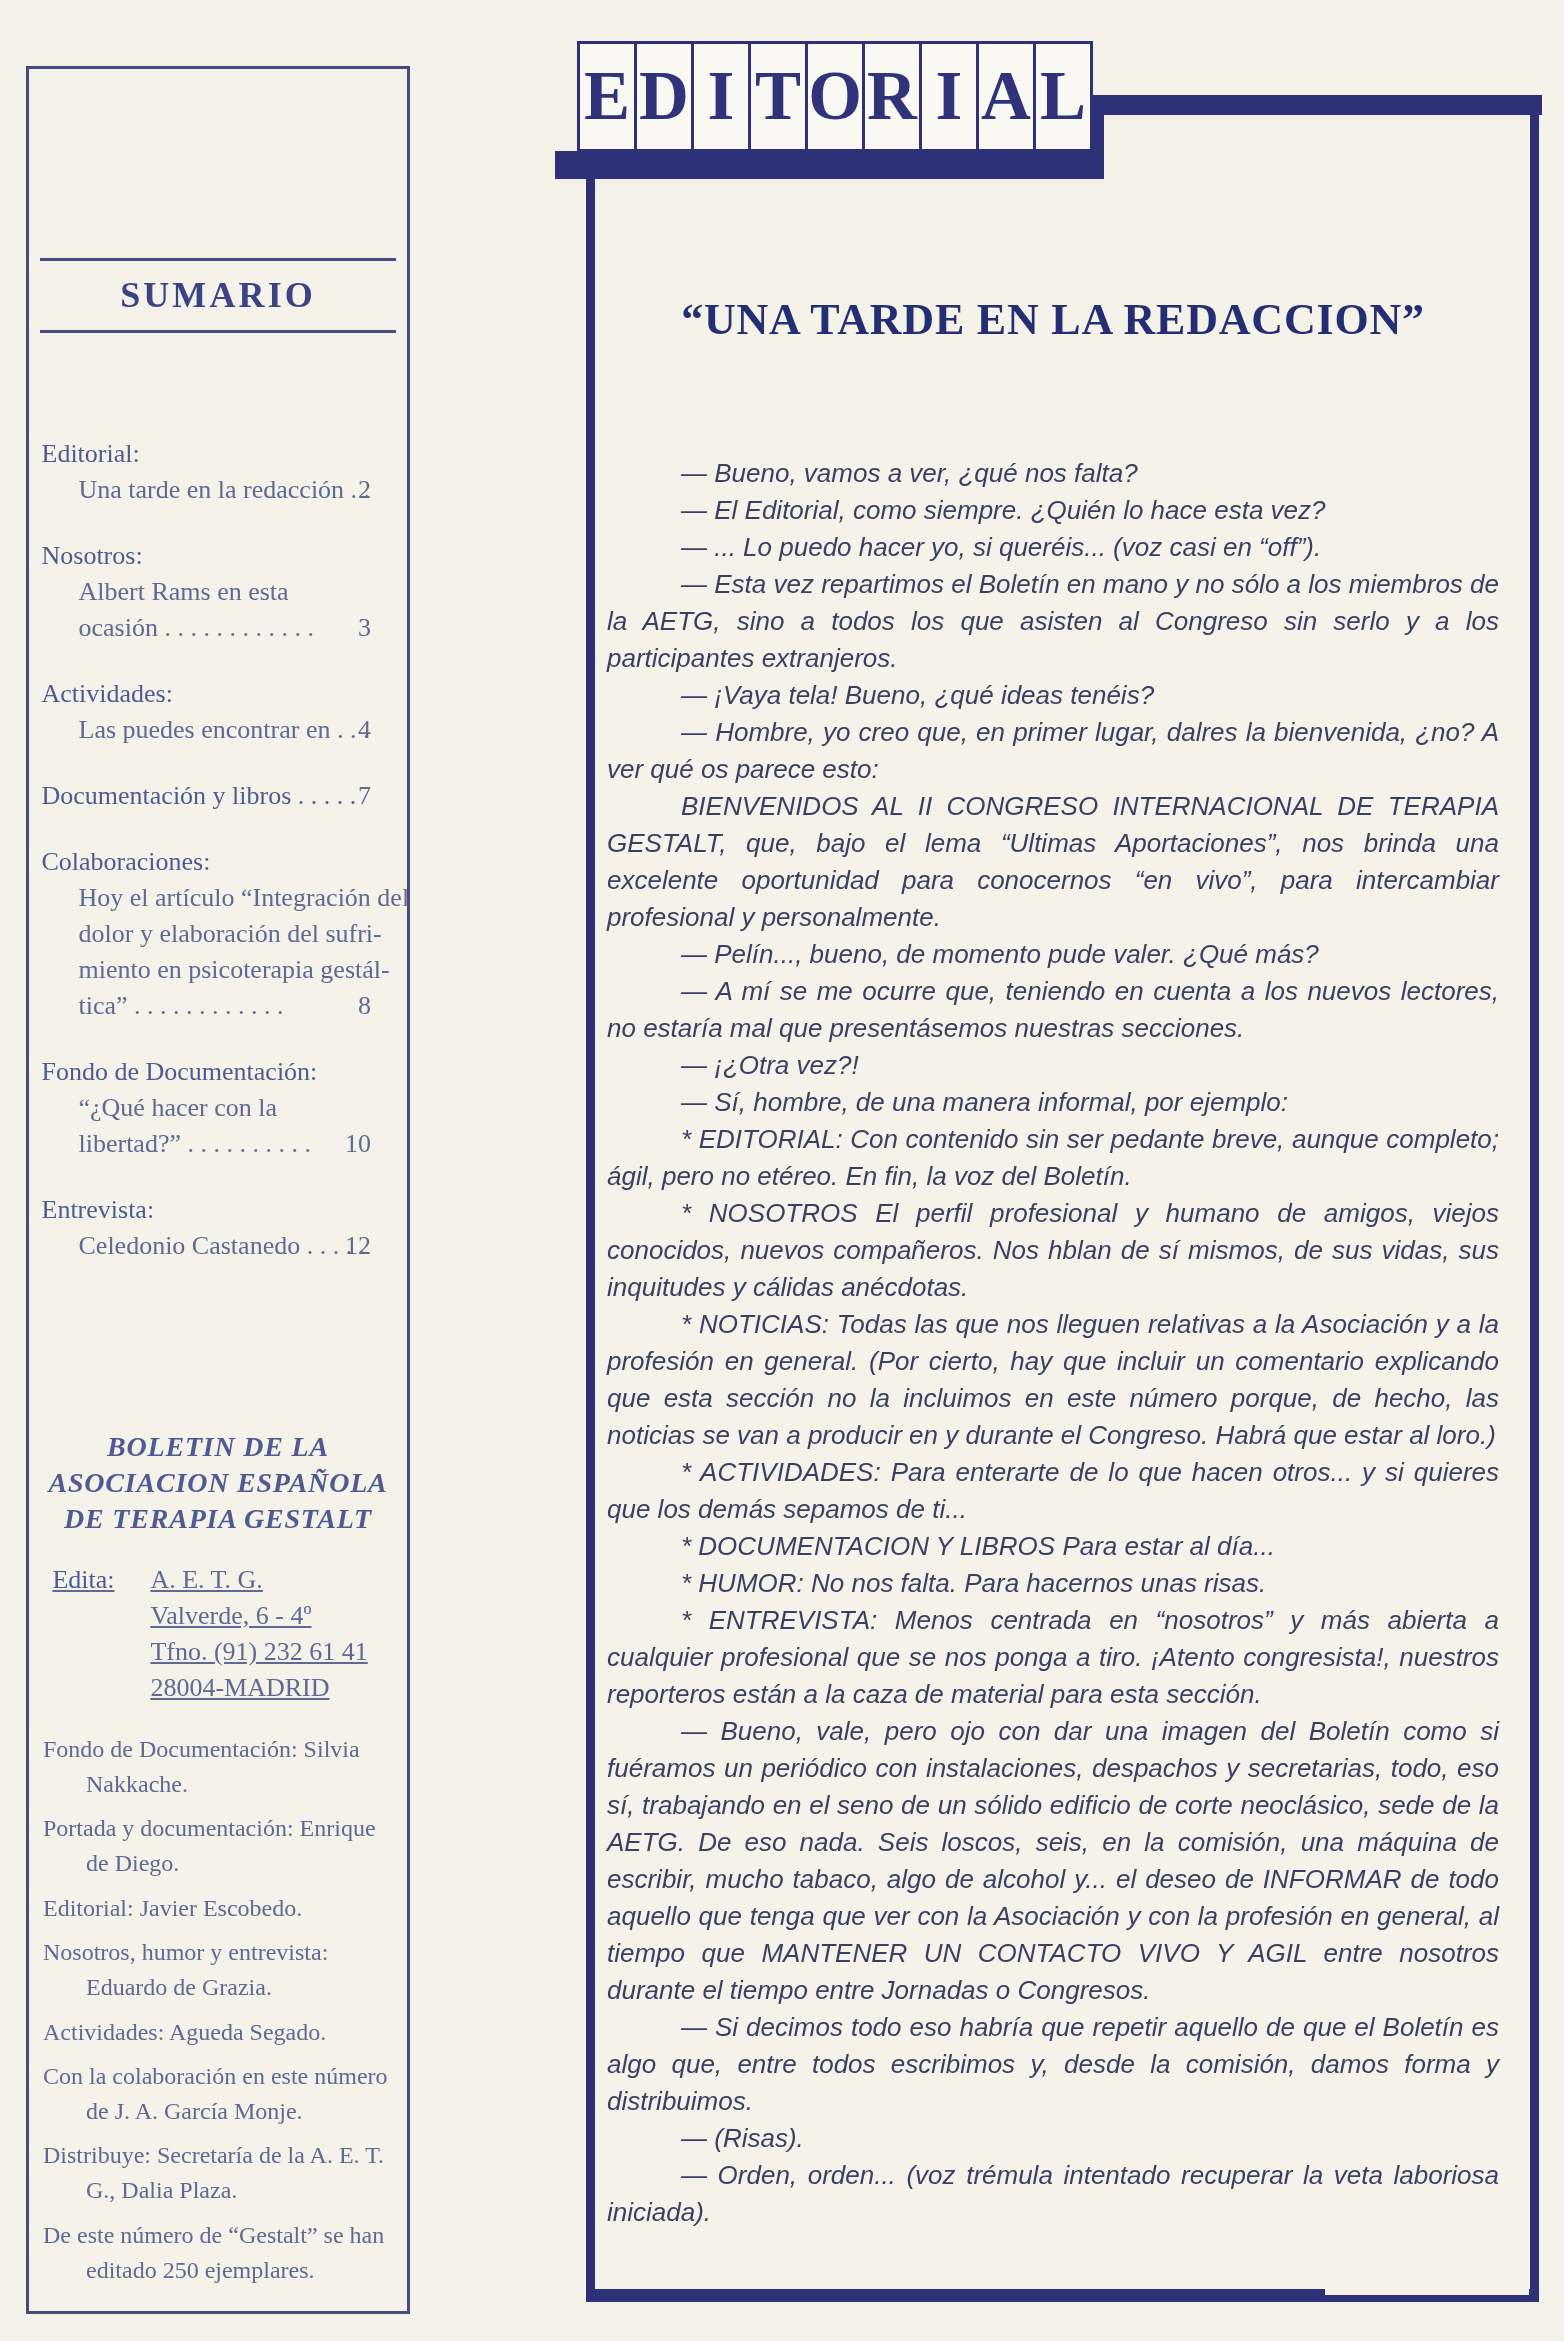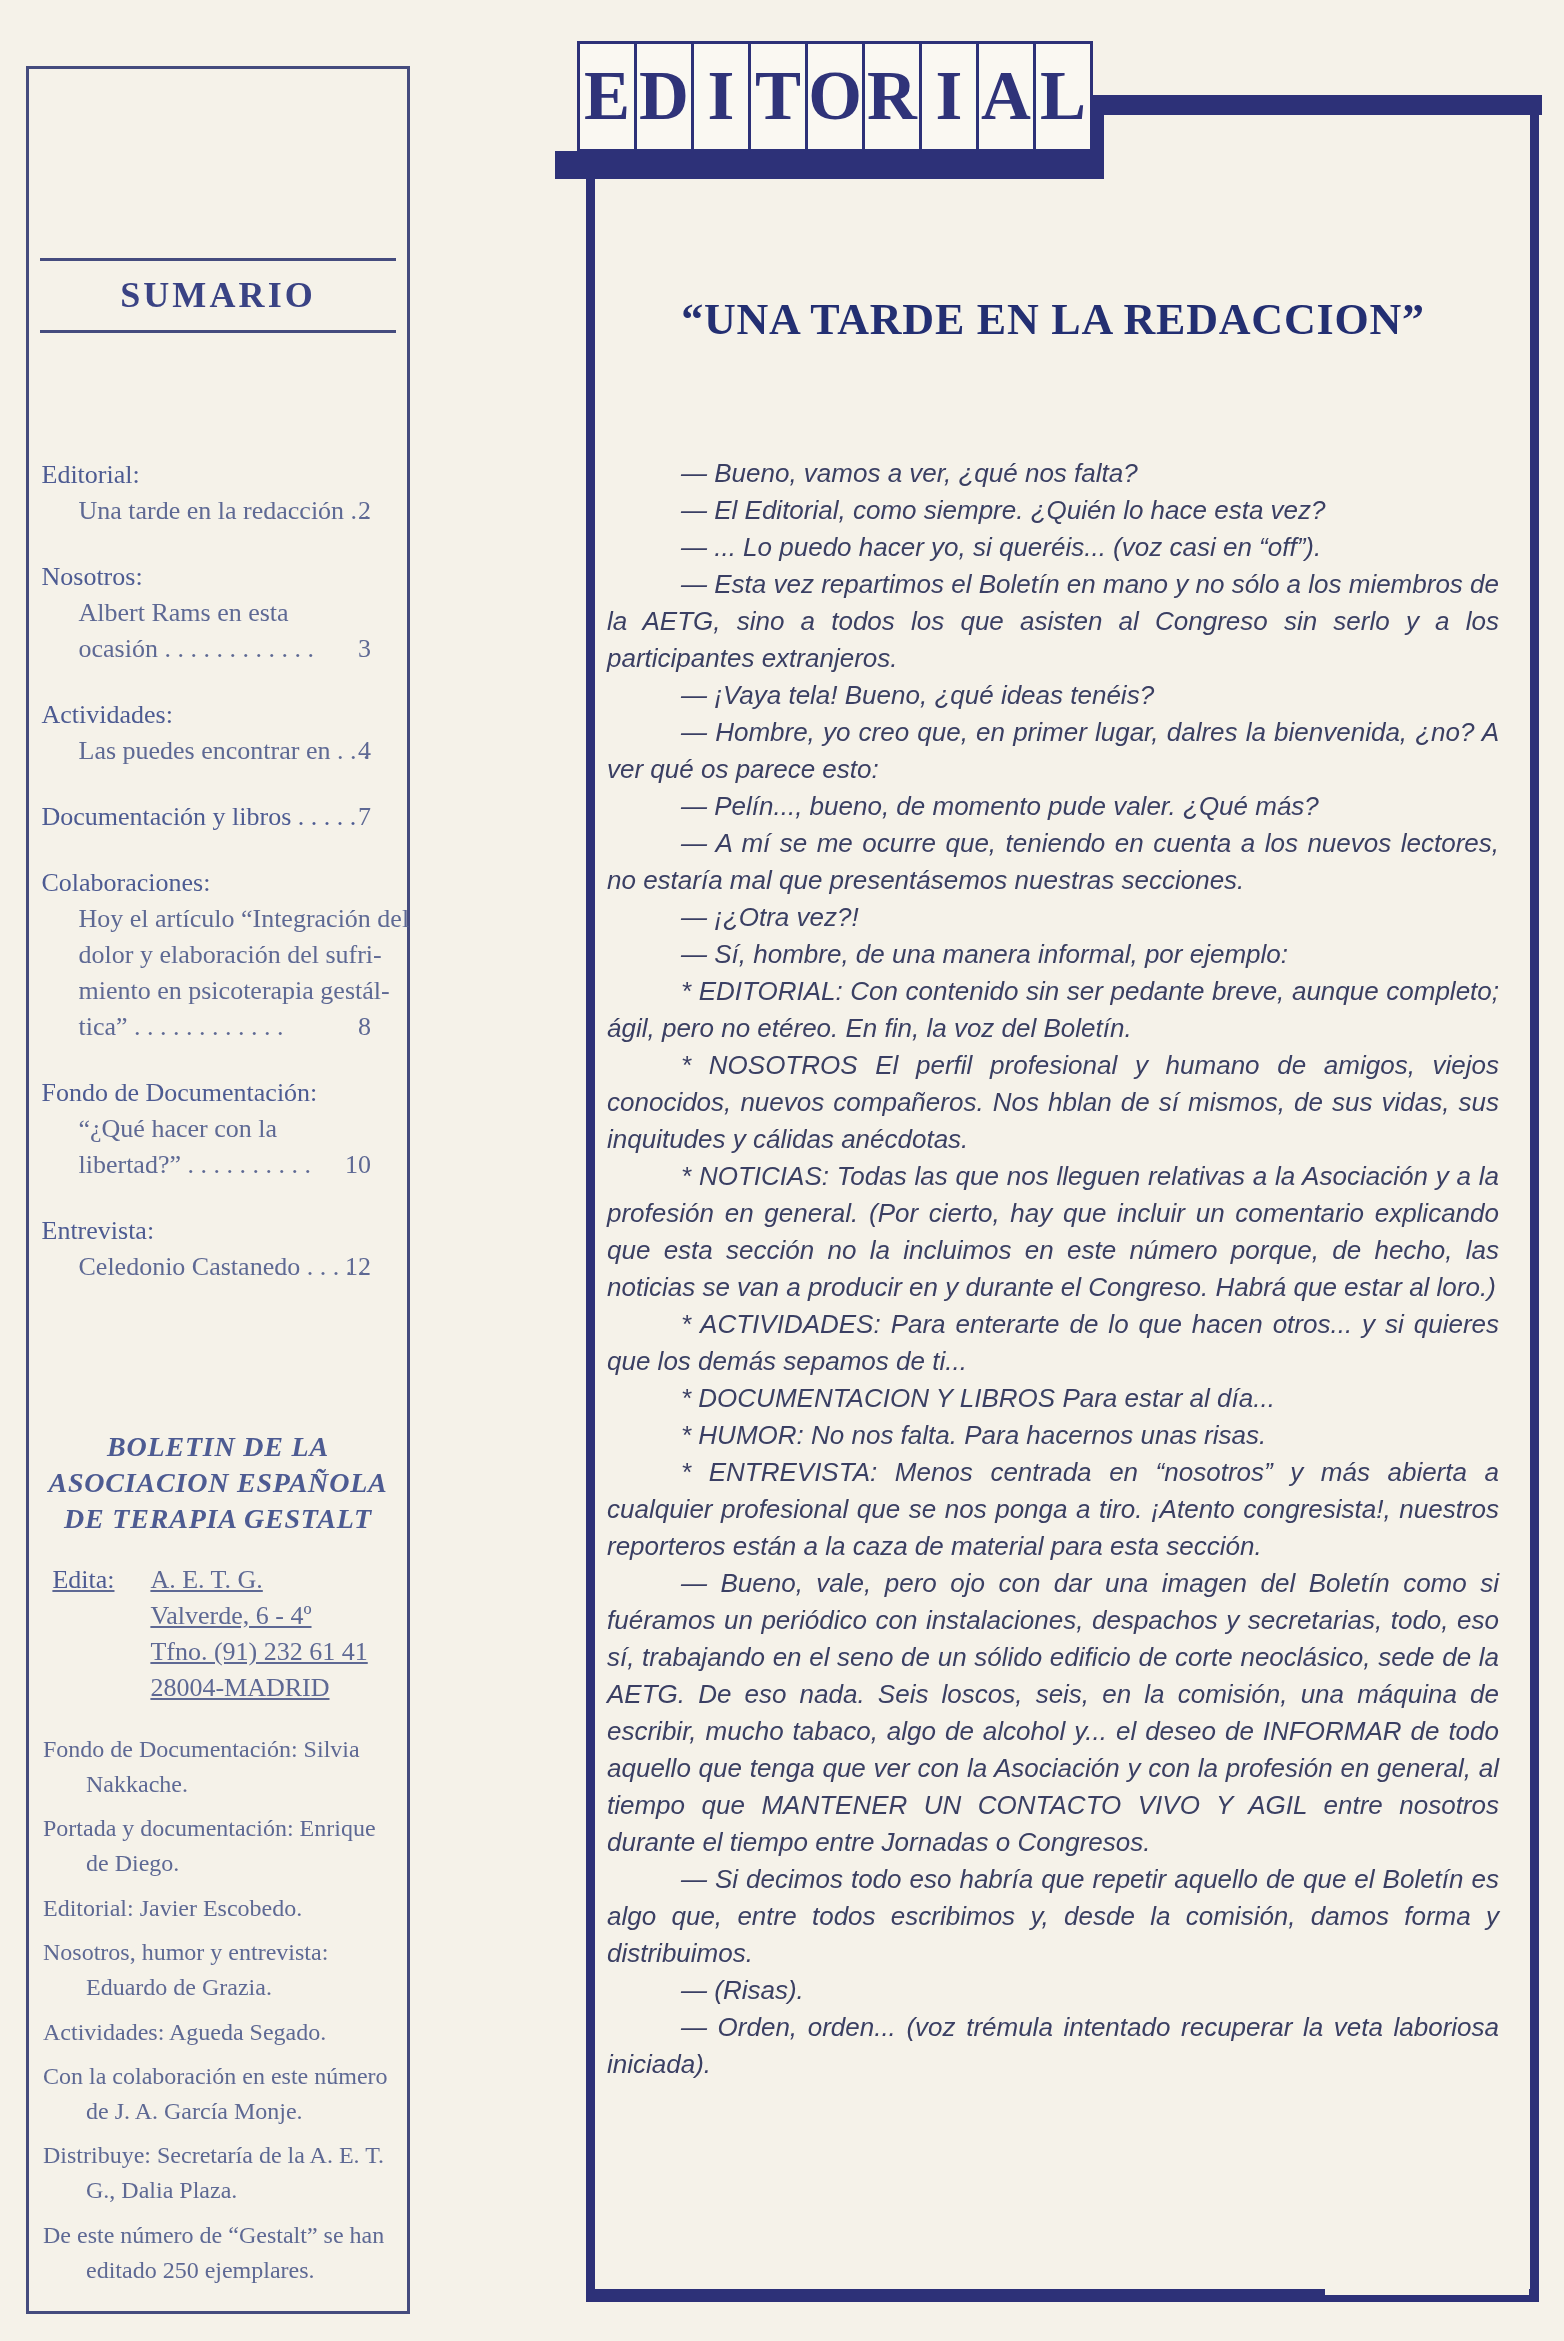--- a/index.html
+++ b/index.html
@@ -11,21 +11,21 @@
   .page{position:relative;width:1565px;height:2342px;background:var(--pageBg);overflow:hidden;}
 
   
   .sidebar{position:absolute;left:26px;top:66px;width:384px;height:2248px;
     border:3.1px solid var(--sbBorder);box-sizing:border-box;}
   .sumario{position:absolute;top:189px;left:0;width:100%;}
   .sumario .rule{height:3.1px;background:var(--sbBorder);margin:0 11px;}
   .sumario h2{margin:14px 0;text-align:center;font-family:"Liberation Serif",serif;
     font-weight:bold;font-size:36px;line-height:41px;letter-spacing:3.1px;color:var(--sumario);}
   .toc{position:absolute;top:367px;left:12.5px;right:12.5px;}
-  .toc-group{margin-bottom:30px;margin-top:21px;}
+  .toc-group{margin-bottom:30px;}
   .toc-row{position:relative;font-size:26px;line-height:36px;color:var(--sbDetail);white-space:nowrap;}
   .toc-heading{color:var(--sbHeading);}
   .toc-detail{padding-left:37px;}
   .toc-page{position:absolute;right:23.4px;top:0;color:var(--sbDetail);}
   .org{position:absolute;top:1360px;left:0;width:100%;text-align:center;
     font-weight:bold;font-size:28px;line-height:36px;letter-spacing:0.8px;color:var(--sbHeading);font-style:italic;}
   .edita{position:absolute;top:1493px;left:23.4px;right:12.5px;font-size:26px;line-height:36px;color:var(--sbDetail);text-decoration:underline;}
   .edita-row{display:flex;}
   .edita-label{width:98px;color:var(--sbHeading);flex:none;}
   .credits{position:absolute;top:1663px;left:14px;right:11px;font-size:24px;line-height:35px;color:var(--sbDetail);}
@@ -154,20 +154,21 @@
       <h1 class="ed-title">
         <span>“UNA TARDE EN LA REDACCION”</span><br>
       </h1>
       <div class="ed-body">
           <p class="body-par">— Bueno, vamos a ver, ¿qué nos falta?</p>
           <p class="body-par">— El Editorial, como siempre. ¿Quién lo hace esta vez?</p>
           <p class="body-par">— ... Lo puedo hacer yo, si queréis... (voz casi en “off”).</p>
           <p class="body-par">— Esta vez repartimos el Boletín en mano y no sólo a los miembros de la AETG, sino a todos los que asisten al Congreso sin serlo y a los participantes extranjeros.</p>
           <p class="body-par">— ¡Vaya tela! Bueno, ¿qué ideas tenéis?</p>
           <p class="body-par">— Hombre, yo creo que, en primer lugar, dalres la bienvenida, ¿no? A ver qué os parece esto:</p>
+          <p class="body-par">BIENVENIDOS AL II CONGRESO INTERNACIONAL DE TERAPIA GESTALT, que, bajo el lema “Ultimas Aportaciones”, nos brinda una excelente oportunidad para conocernos “en vivo”, para intercambiar profesional y personalmente.</p>
           <p class="body-par">— Pelín..., bueno, de momento pude valer. ¿Qué más?</p>
           <p class="body-par">— A mí se me ocurre que, teniendo en cuenta a los nuevos lectores, no estaría mal que presentásemos nuestras secciones.</p>
           <p class="body-par">— ¡¿Otra vez?!</p>
           <p class="body-par">— Sí, hombre, de una manera informal, por ejemplo:</p>
           <p class="body-par">* EDITORIAL: Con contenido sin ser pedante  breve, aunque completo; ágil, pero no etéreo. En fin, la voz del Boletín.</p>
           <p class="body-par">* NOSOTROS  El perfil profesional y humano de amigos, viejos conocidos, nuevos compañeros. Nos hblan de sí mismos, de sus vidas, sus inquitudes y cálidas anécdotas.</p>
           <p class="body-par">* NOTICIAS: Todas las que nos lleguen relativas a la Asociación y a la profesión en general. (Por cierto, hay que incluir un comentario explicando que esta sección no la incluimos en este número porque, de hecho, las noticias se van a producir en y durante el Congreso. Habrá que estar al loro.)</p>
           <p class="body-par">* ACTIVIDADES: Para enterarte de lo que hacen otros... y si quieres que los demás sepamos de ti...</p>
           <p class="body-par">* DOCUMENTACION Y LIBROS  Para estar al día...</p>
           <p class="body-par">* HUMOR: No nos falta. Para hacernos unas risas.</p>

